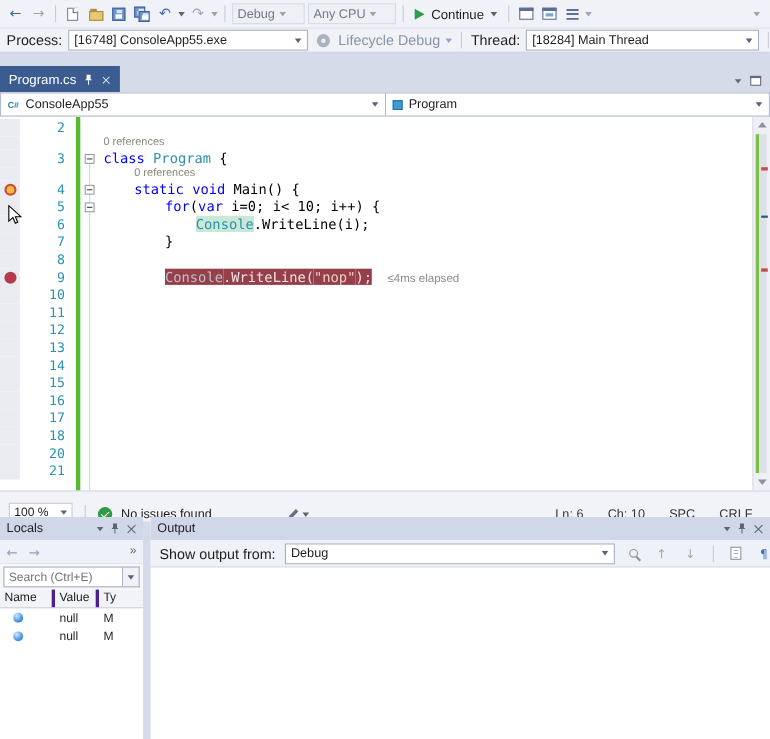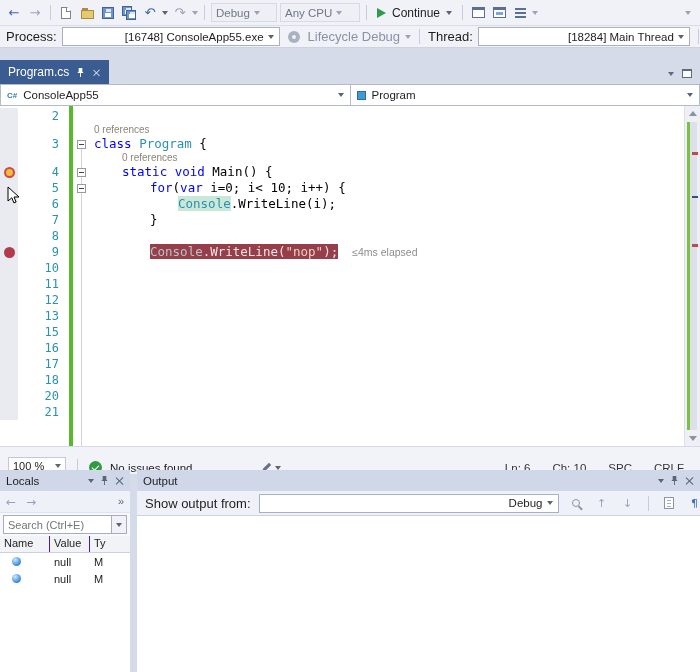--- a/index.html
+++ b/index.html
@@ -20,21 +20,21 @@
   .g-back::after{content:"←"} .g-fwd::after{content:"→"}
   .g-undo::after{content:"↶"} .g-redo::after{content:"↷"}
   .g-ovf::after{content:"»"} .g-up::after{content:"↑"} .g-down::after{content:"↓"}
   .g-para::after{content:"¶"}
   .c-blue{color:#3b66b0}.c-gray{color:#9aa4b8}
   .dd{width:0;height:0;border-left:3.5px solid transparent;border-right:3.5px solid transparent;
       border-top:4px solid #5a6476;display:inline-block;flex:none}
   .dd.lite{border-top-color:#9aa4b8}
   .combo{display:flex;align-items:center;background:#fff;border:1px solid #a9b0bf;height:19px;
          padding:0 5px;font-size:11.5px;gap:4px;flex:none}
-  .combo .txt{flex:1;white-space:nowrap;overflow:hidden;text-align:right}
+  .combo .txt{flex:1;white-space:nowrap;overflow:hidden;text-align:left}
   .combo-flat{display:flex;align-items:center;height:19px;padding:0 4px;gap:4px;color:#6f7888;
               border:1px solid #d5dae4;background:#eef0f6;font-size:11.5px;flex:none}
   .cont{display:flex;align-items:center;gap:6px;height:20px;padding:0 4px;flex:none}
   .play{width:0;height:0;border-left:9px solid var(--continue-green,#2e9b4e);
         border-top:5.5px solid transparent;border-bottom:5.5px solid transparent}
   .lbl{white-space:nowrap;font-size:13px}
   .lbl.gray{color:#8a93a5}
 
   
   .page-icon{width:10px;height:12px;border:1px solid #7a8494;background:#fff;position:relative}
@@ -140,21 +140,21 @@
   .ltoolbar{height:22px;background:#eef1f7;display:flex;align-items:center;padding:0 6px;gap:10px;
             border-bottom:1px solid #dfe3ec}
   .arrow-dis{color:#93a2c0;font-size:12px}
   .ovf{margin-left:auto;color:#5a6578;font-size:11px;line-height:1}
   .lsearch{height:23px;display:flex;align-items:flex-end;padding:2px 3px;background:#f7f8fb}
   input.search{flex:1;height:19px;border:1px solid #a5adc0;font-size:11px;padding:0 4px;color:#333;
                min-width:0;font-family:"Liberation Sans",sans-serif;outline:none}
   .search-dd{width:15px;height:19px;border:1px solid #a5adc0;border-left:0;background:#f0f2f7;
              display:flex;align-items:center;justify-content:center}
   .lgrid-head{display:flex;height:17px;border-bottom:1px solid #ccd1dd;background:#f2f3f7;font-size:11px}
-  .lgh{padding:1px 3px 0 4px;border-right:1px solid #4c1d95;overflow:hidden;white-space:nowrap}
+  .lgh{padding:1px 3px 0 4px;border-right:3px solid #4c1d95;overflow:hidden;white-space:nowrap}
   .lgh.name{width:50px}.lgh.value{width:40px}.lgh.type{flex:1;border-right:0}
   .lrow{display:flex;height:17px;align-items:center;font-size:11px}
   .lc{display:flex;align-items:center;height:100%;overflow:hidden}
   .lc.name{width:50px;padding-left:12px;gap:4px}
   .lc.value{width:40px;padding-left:4px}
   .lc.type{flex:1;padding-left:4px}
   .sphere{width:9px;height:9px;border-radius:50%;flex:none;
           background:radial-gradient(circle at 35% 30%,#cdeaff,#2d7fd8 75%)}
   .otoolbar{height:25px;background:#eef1f7;display:flex;align-items:center;padding:0 8px;gap:8px;
             border-bottom:1px solid #cdd3e0;font-size:11.5px}
@@ -388,20 +388,26 @@
           <div class="c-cell" style="padding-left: 0px;"></div>
         </div>
         <div class="crow code-row">
           <div class="m-cell"></div>
           <div class="n-cell">13</div>
           <div class="f-cell"></div>
           <div class="c-cell" style="padding-left: 0px;"></div>
         </div>
         <div class="crow code-row">
           <div class="m-cell"></div>
+          <div class="n-cell">14</div>
+          <div class="f-cell"></div>
+          <div class="c-cell" style="padding-left: 0px;"></div>
+        </div>
+        <div class="crow code-row">
+          <div class="m-cell"></div>
           <div class="n-cell">15</div>
           <div class="f-cell"></div>
           <div class="c-cell" style="padding-left: 0px;"></div>
         </div>
         <div class="crow code-row">
           <div class="m-cell"></div>
           <div class="n-cell">16</div>
           <div class="f-cell"></div>
           <div class="c-cell" style="padding-left: 0px;"></div>
         </div>

